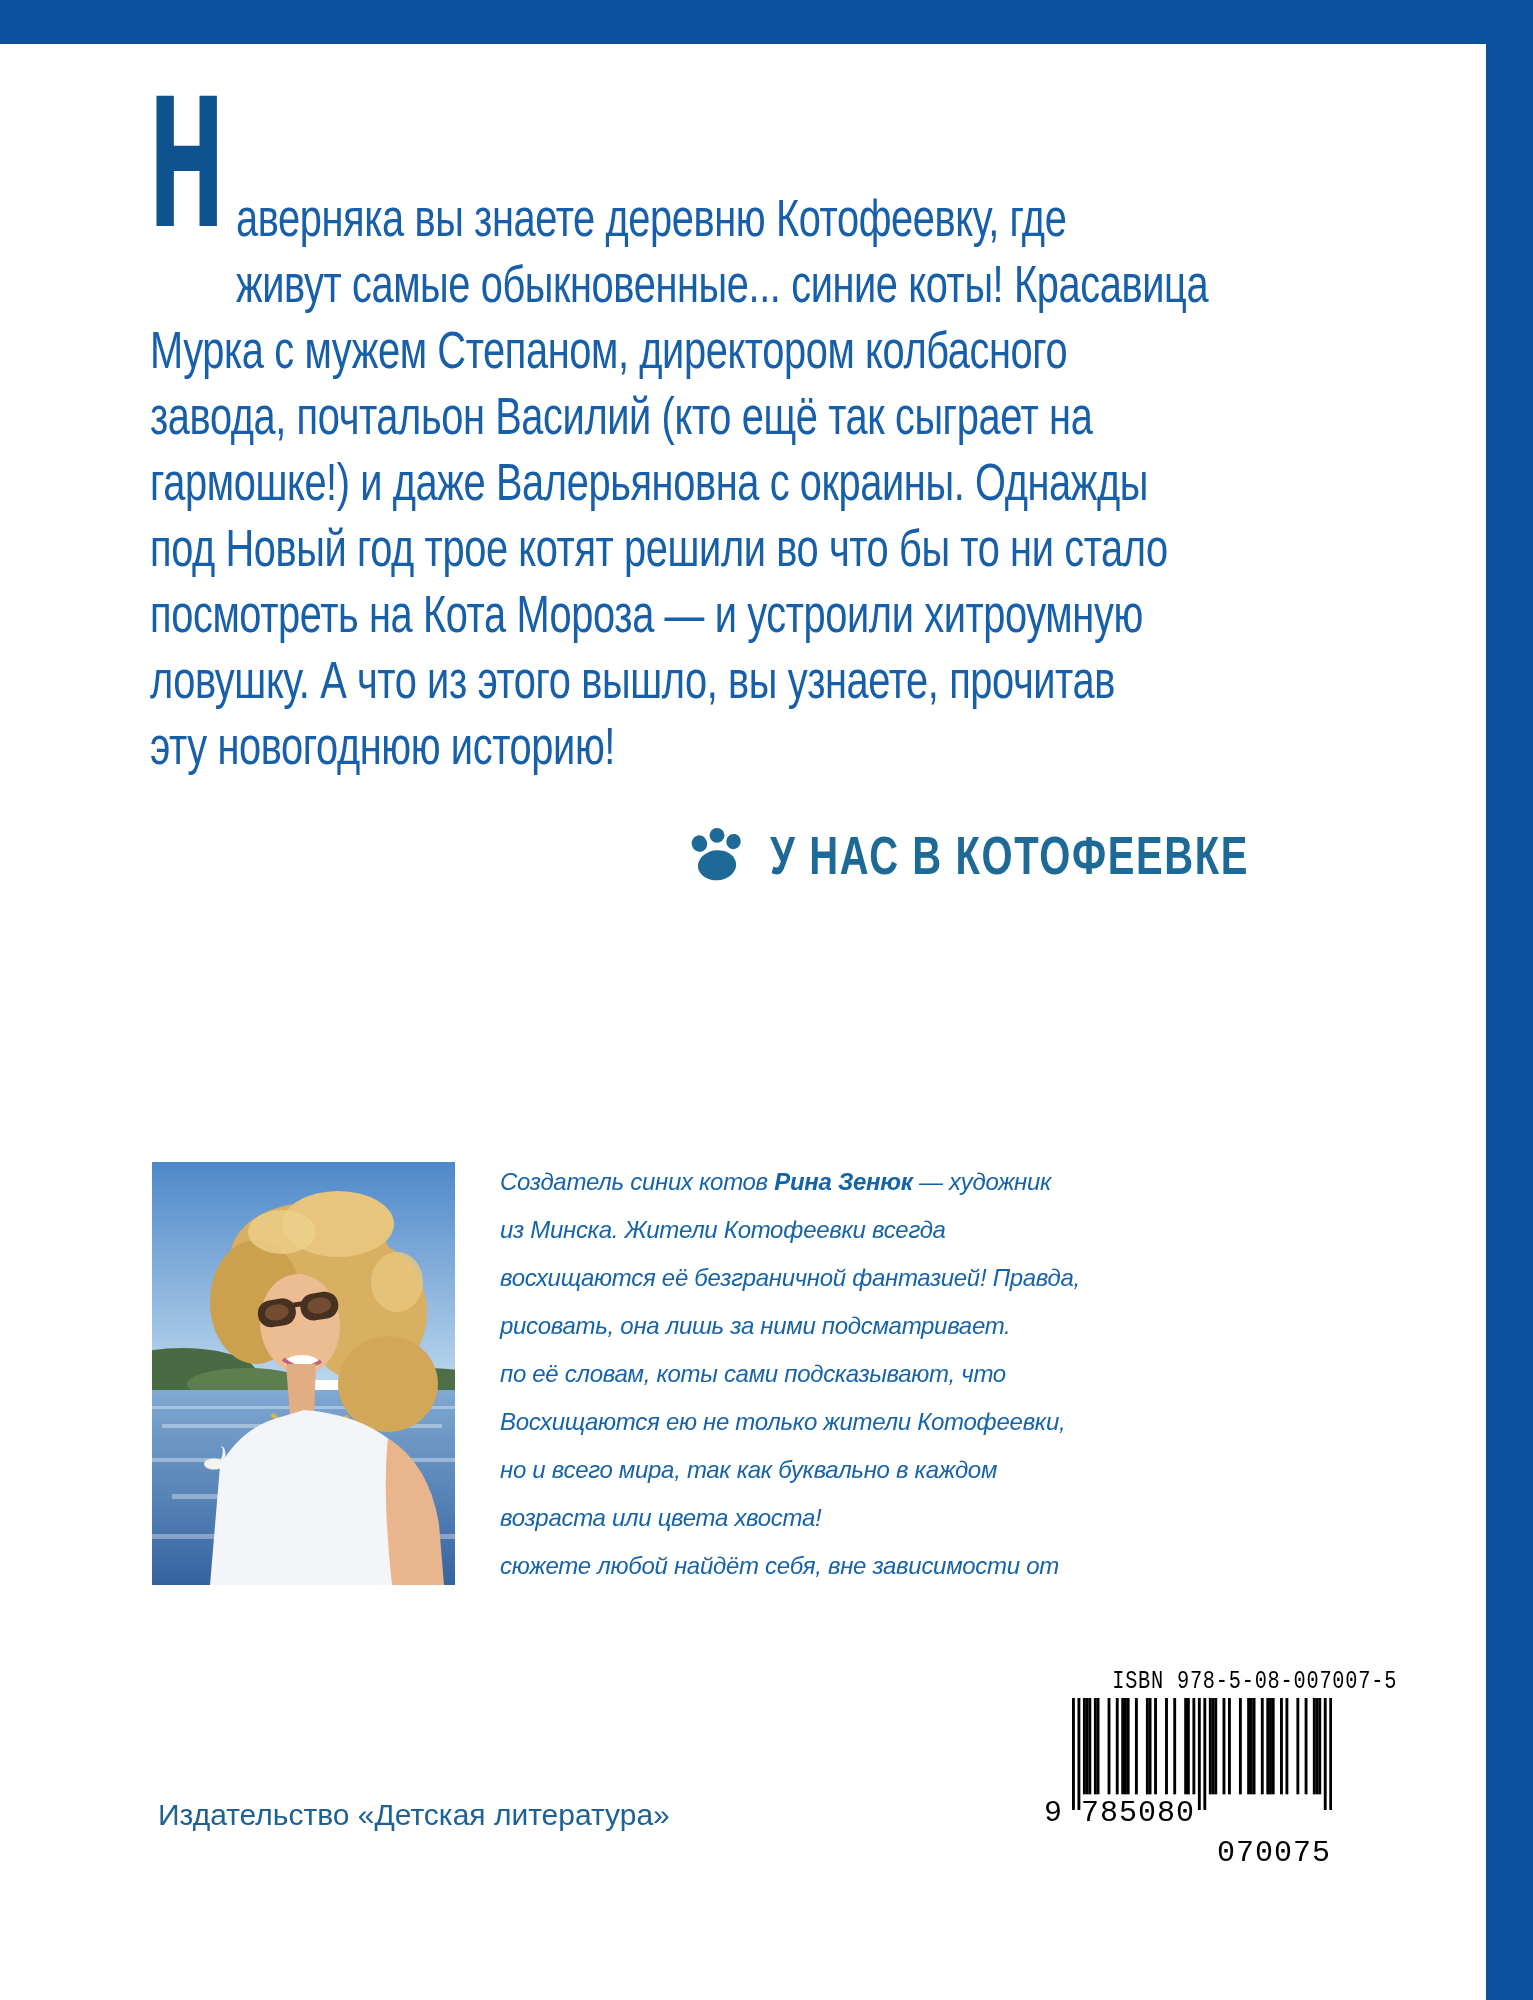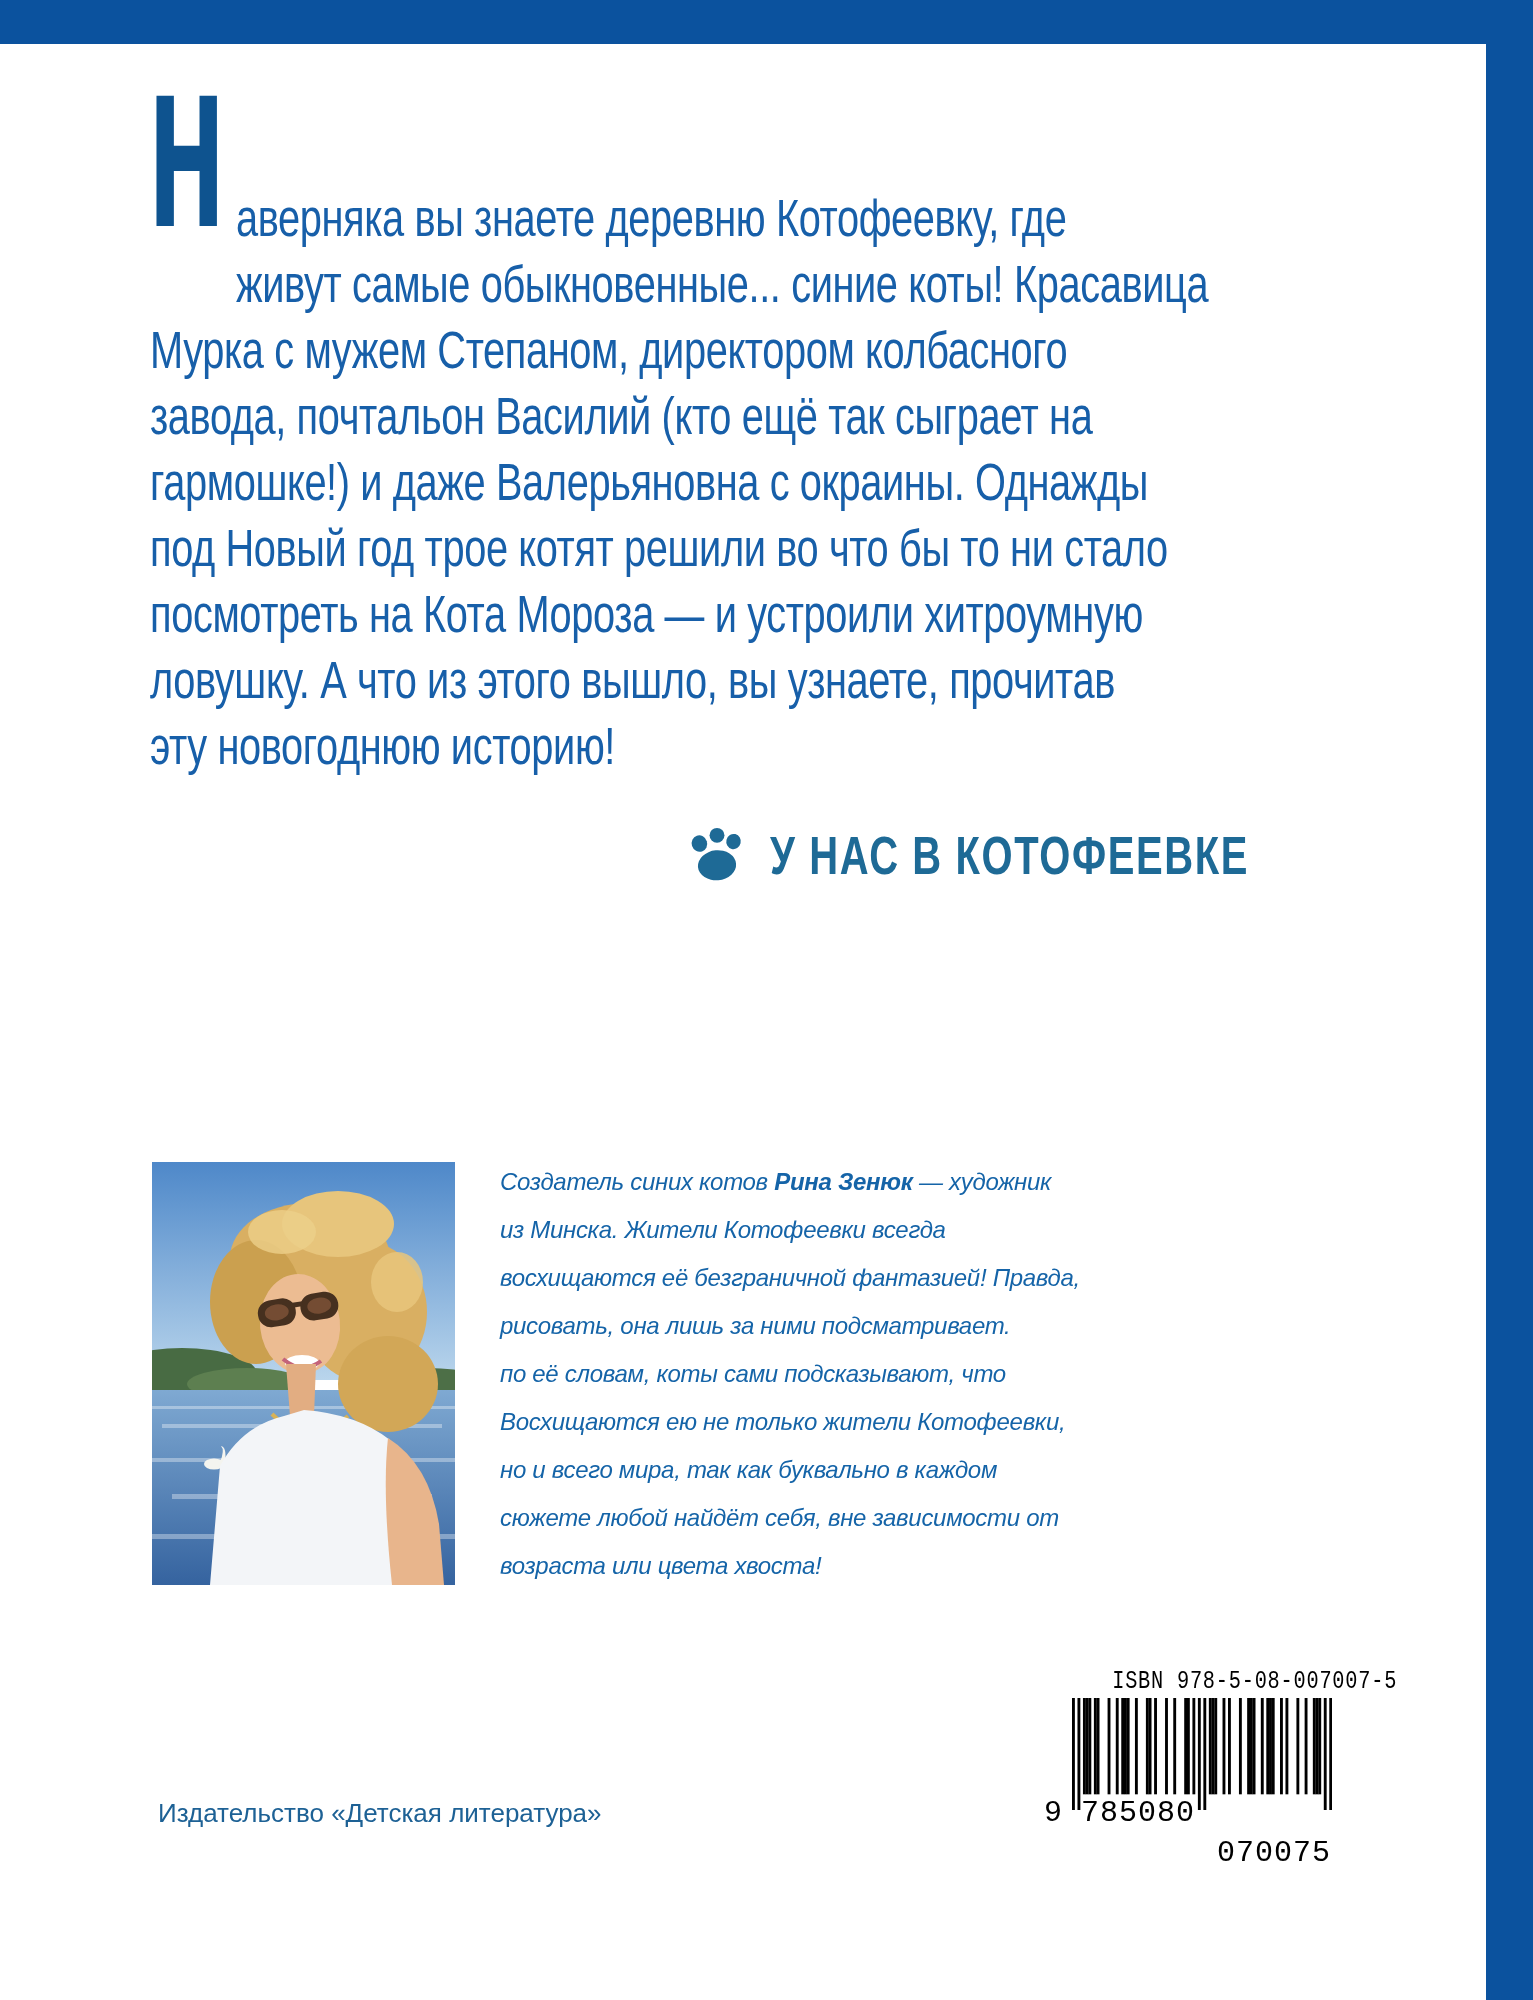--- a/index.html
+++ b/index.html
@@ -43,21 +43,21 @@
     display:inline-block;font-family:"Liberation Mono",monospace;font-size:26px;color:#000;
     letter-spacing:1px;transform:scaleX(.78);transform-origin:50% 50%;white-space:nowrap;
   }
   .barcode{display:block;width:260px;height:112px;margin-top:2px;}
   .barcode rect{fill:#000;}
   .barcode-digits{position:relative;height:34px;margin-top:-14px;font-family:"Liberation Mono",monospace;font-size:30px;color:#000;}
   .bd-first{position:absolute;left:-28px;top:0;}
   .bd-left{position:absolute;left:8px;top:0;width:116px;text-align:center;letter-spacing:1px;}
   .bd-right{position:absolute;left:144px;top:0;width:116px;text-align:center;letter-spacing:1px;margin-top:40px;}
 
-  .publisher{position:absolute;left:158px;top:1798px;font-size:26px;color:var(--pub);white-space:nowrap;}
+  .publisher{position:absolute;left:158px;top:1798px;font-size:30px;color:var(--pub);white-space:nowrap;}
 </style>
 </head>
 <body>
 
 <div class="top-band"></div>
 <div class="right-band"></div>
 
 <div class="dropcap">Н</div>
 
 <div class="blurb">
@@ -144,22 +144,22 @@
 
 <div class="bio">
   <div class="bio-line"><span>Создатель синих котов </span><span class="bio-name">Рина Зенюк</span><span> — художник</span></div>
   <div>
       <div class="bio-line">из Минска. Жители Котофеевки всегда</div>
       <div class="bio-line">восхищаются её безграничной фантазией! Правда,</div>
       <div class="bio-line">рисовать, она лишь за ними подсматривает.</div>
       <div class="bio-line">по её словам, коты сами подсказывают, что</div>
       <div class="bio-line">Восхищаются ею не только жители Котофеевки,</div>
       <div class="bio-line">но и всего мира, так как буквально в каждом</div>
+      <div class="bio-line">возраста или цвета хвоста!</div>
       <div class="bio-line">сюжете любой найдёт себя, вне зависимости от</div>
-      <div class="bio-line">возраста или цвета хвоста!</div>
     </div>
 </div>
 
 <div class="isbn-block">
   <div class="isbn-label"><span>ISBN 978-5-08-007007-5</span></div>
   <svg class="barcode" viewBox="0 0 95 100" preserveAspectRatio="none">
       <rect x="0" y="0" width="1.05" height="100"></rect>
       <rect x="2" y="0" width="1.05" height="100"></rect>
       <rect x="4" y="0" width="1.05" height="86"></rect>
       <rect x="5" y="0" width="1.05" height="86"></rect>

